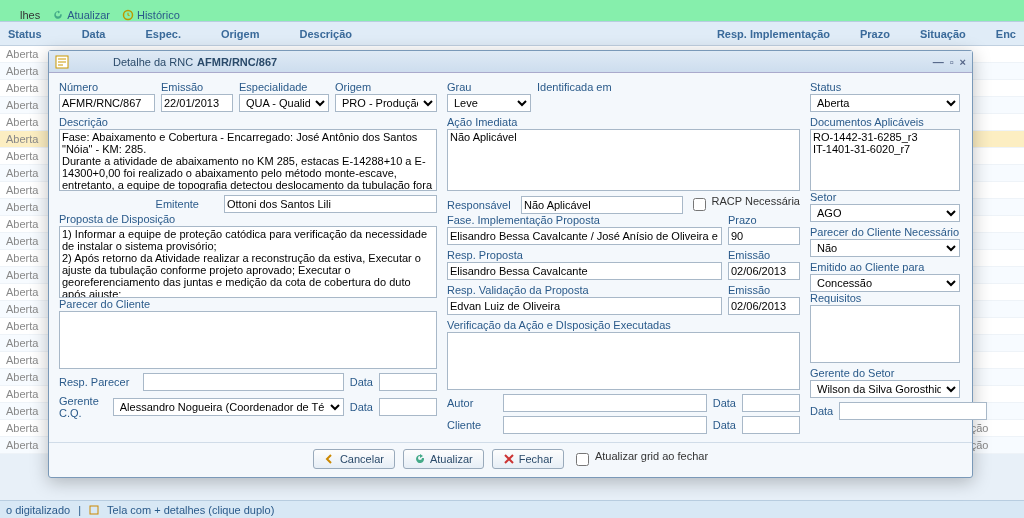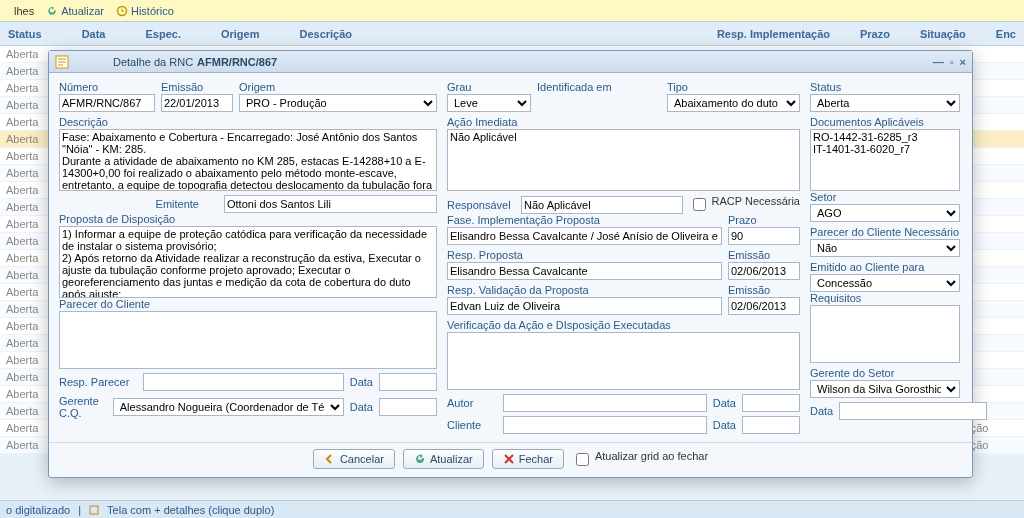--- a/index.html
+++ b/index.html
@@ -1,17 +1,17 @@
 <!DOCTYPE html>
 <html><head>
 <meta charset="utf-8">
 <style>
   * { box-sizing: border-box; font-family: Tahoma, Arial, sans-serif; font-size: 11px; }
   body { margin: 0; background: #e8f0f8; width: 1024px; height: 518px; overflow: hidden; position: relative; color: #333; }
-  .toolbar-top { background: #fef9c3; height: 22px; display: flex; align-items: center; padding: 0 14px; gap: 12px; border-bottom: 1px solid #b8cde0; }
+  .toolbar-top { background: #86efac; height: 22px; display: flex; align-items: flex-end; padding: 0 20px; gap: 12px; border-bottom: 1px solid #b8cde0; }
   .toolbar-top .tb-btn { display: flex; align-items: center; gap: 3px; color: #2a5a8a; cursor: pointer; }
   .toolbar-top .ico { width: 12px; height: 12px; display: inline-block; }
   .headers { background: #e0ecf7; height: 24px; display: flex; align-items: center; padding: 0 8px; gap: 40px; border-bottom: 1px solid #c0d0e0; color: #3a6a9a; font-weight: bold; }
   .headers span.right-group { margin-left: auto; display: flex; gap: 30px; }
   .grid-bg { position: absolute; top: 46px; left: 0; right: 0; bottom: 18px; overflow: hidden; }
   .grid-row { height: 17px; display: flex; align-items: center; padding: 0 6px; border-bottom: 1px solid #eef3f8; background: #fff; white-space: nowrap; overflow: hidden; color: #888; }
   .grid-row:nth-child(even) { background: #f7fbff; }
   .grid-row.sel { background: #fceec2; }
   .grid-row .c-status { width: 60px; }
   .grid-row .c-data { width: 80px; }
@@ -354,20 +354,24 @@
     <div class="col-left">
       <div class="row-top">
         <div style="width:96px">
           <span class="lbl">Número</span>
           <input type="text" value="AFMR/RNC/867" style="">
         </div>
         <div style="width:72px">
           <span class="lbl">Emissão</span>
           <input type="text" value="22/01/2013" style="">
         </div>
+        <div style="width:90px">
+          <span class="lbl">Especialidade</span>
+          <select><option>QUA - Qualid</option></select>
+        </div>
         <div style="flex:1">
           <span class="lbl">Origem</span>
           <select style="width:100%"><option>PRO - Produção</option></select>
         </div>
       </div>
       <span class="lbl">Descrição</span>
       <textarea style="height: 62px;">Fase: Abaixamento e Cobertura - Encarregado: José Antônio dos Santos "Nóia" - KM: 285.
 Durante a atividade de abaixamento no KM 285, estacas E-14288+10 a E-14300+0,00 foi realizado o abaixamento pelo método monte-escave, entretanto, a equipe de topografia detectou deslocamento da tubulação fora do eixo projetado,</textarea>
 
       <div class="inline-row">
@@ -397,24 +401,20 @@
     </div>
 
     <div class="col-mid">
       <div class="row-top">
         <div style="width:84px">
           <span class="lbl">Grau</span>
           <select style="width:100%"><option>Leve</option></select>
         </div>
         <div style="width:124px">
           <span class="lbl">Identificada em</span>
-        </div>
-        <div style="flex:1">
-          <span class="lbl">Tipo</span>
-          <select style="width:100%"><option>Abaixamento do duto</option></select>
         </div>
       </div>
       <span class="lbl">Ação Imediata</span>
       <textarea style="height: 62px;">Não Aplicável</textarea>
 
       <div class="inline-row">
         <span class="lbl" style="width:68px">Responsável</span>
         <input type="text" style="flex: 1 1 0%;" value="Não Aplicável">
         <label class="checkbox-row">
           <input type="checkbox" style="">

